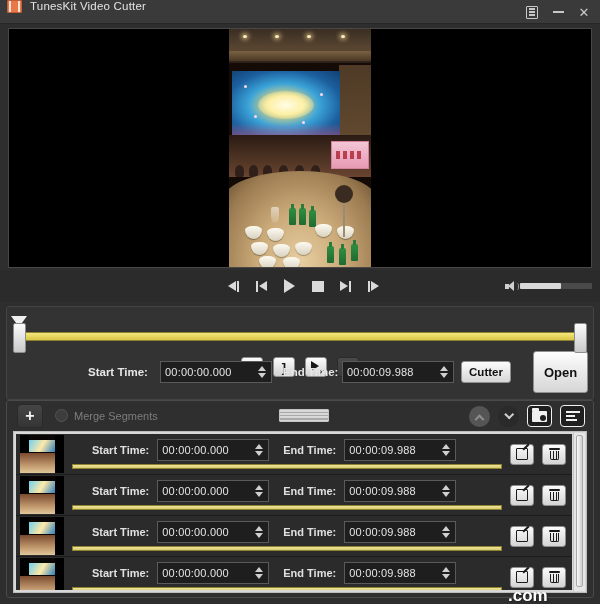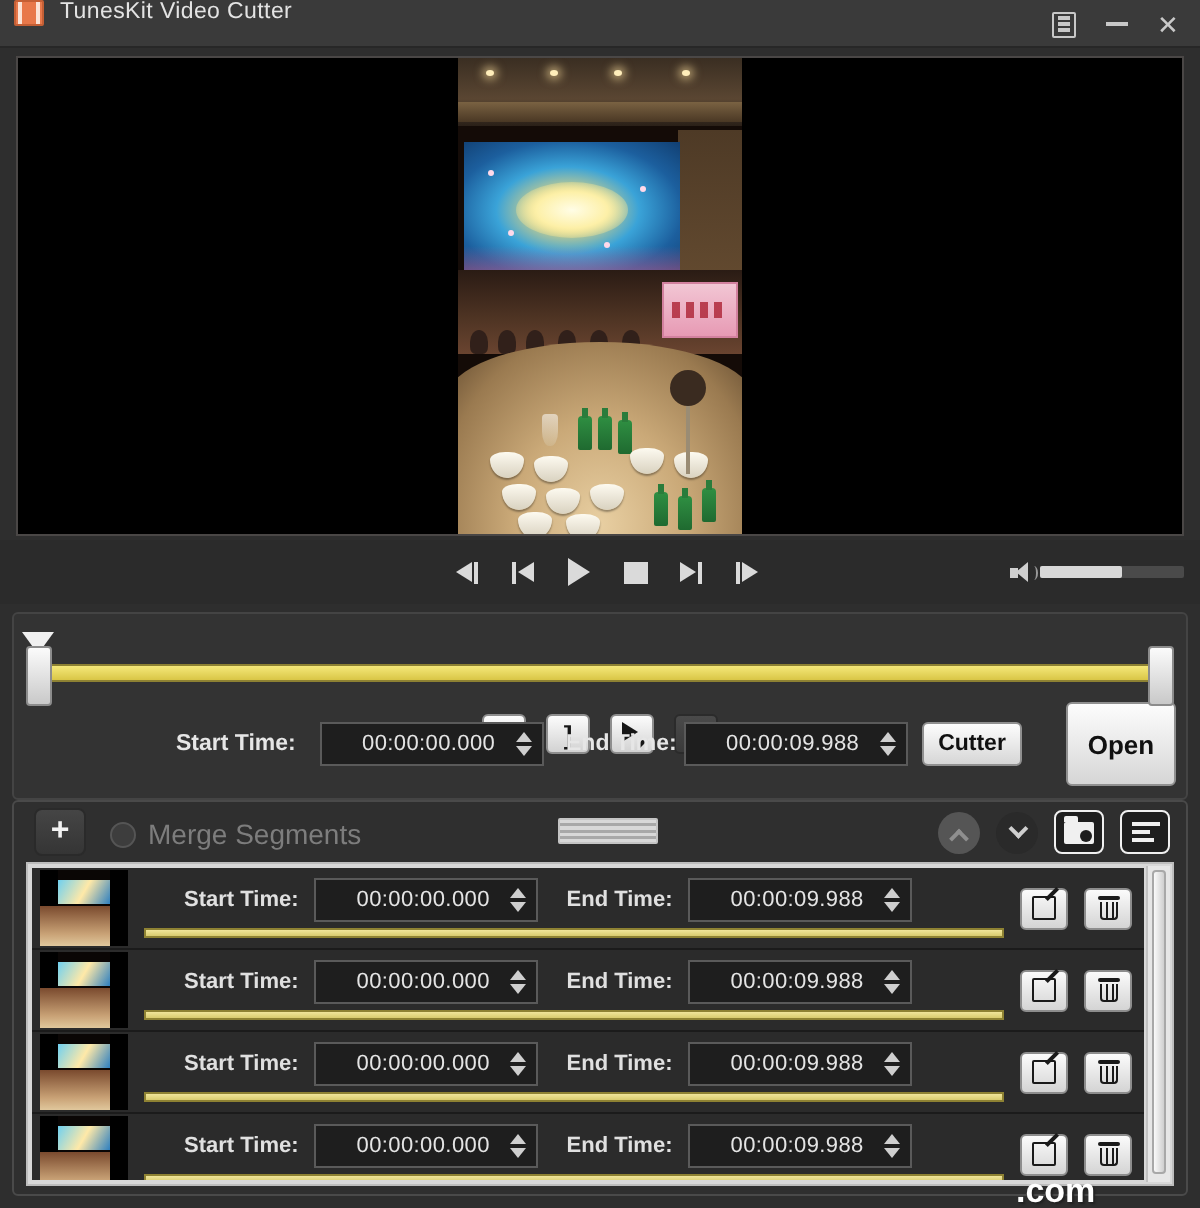--- a/index.html
+++ b/index.html
@@ -242,21 +242,21 @@
     display: flex; align-items: center; justify-content: center;
   }
   #open-btn { position: absolute; left: 14px; width: 55px; height: 42px; }
   #start-btn { position: absolute; right: 12px; width: 55px; height: 42px; }
   .time-label { font-size: 11.5px; font-weight: bold; color: #e6e6e6; }
   .spin-field {
     height: 22px; background: #1e1e1e; border: 1px solid #5a5a5a;
     display: flex; align-items: center; position: relative;
   }
   .spin-field .val {
-    font-size: 11px; color: #e4e4e4; padding-left: 20px; letter-spacing: .2px;
+    font-size: 11px; color: #e4e4e4; padding-left: 4px; letter-spacing: .2px;
   }
   .spinner {
     position: absolute; right: 2px; top: 1px; bottom: 1px; width: 14px;
     display: flex; flex-direction: column; align-items: center; justify-content: center; gap: 2px;
   }
   .spinner .up { width:0;height:0;border-left:4px solid transparent;border-right:4px solid transparent;border-bottom:5px solid #cfcfcf; }
   .spinner .dn { width:0;height:0;border-left:4px solid transparent;border-right:4px solid transparent;border-top:5px solid #cfcfcf; }
   #start-time-label { position: absolute; left: 88px; }
   #start-time-field { position: absolute; left: 160px; width: 112px; }
   #end-time-label  { position: absolute; left: 283px; }
@@ -275,21 +275,21 @@
     border: 1px solid #2a2a2a; color: #f2f2f2; font-size: 16px; font-weight: bold;
     display: flex; align-items: center; justify-content: center; line-height: 1;
   }
   #merge-wrap {
     position: absolute; left: 48px; top: 8px; display: flex; align-items: center; gap: 6px;
   }
   #merge-check {
     width: 13px; height: 13px; border-radius: 50%;
     background: #3d3d3d; border: 1px solid #555;
   }
-  #merge-label { font-size: 14px; color: #7d7d7d; }
+  #merge-label { font-size: 11px; color: #7d7d7d; }
   #grip {
     position: absolute; left: 272px; top: 8px; width: 50px; height: 13px;
     background: repeating-linear-gradient(180deg, #d8d8d8 0 1.6px, #a8a8a8 1.6px 3.2px);
     border: 1px solid #c4c4c4; border-radius: 1px;
   }
   #seg-tools-right {
     position: absolute; right: 8px; top: 4px; display: flex; align-items: center; gap: 8px;
   }
   .round-btn {
     width: 21px; height: 21px; border-radius: 50%;

